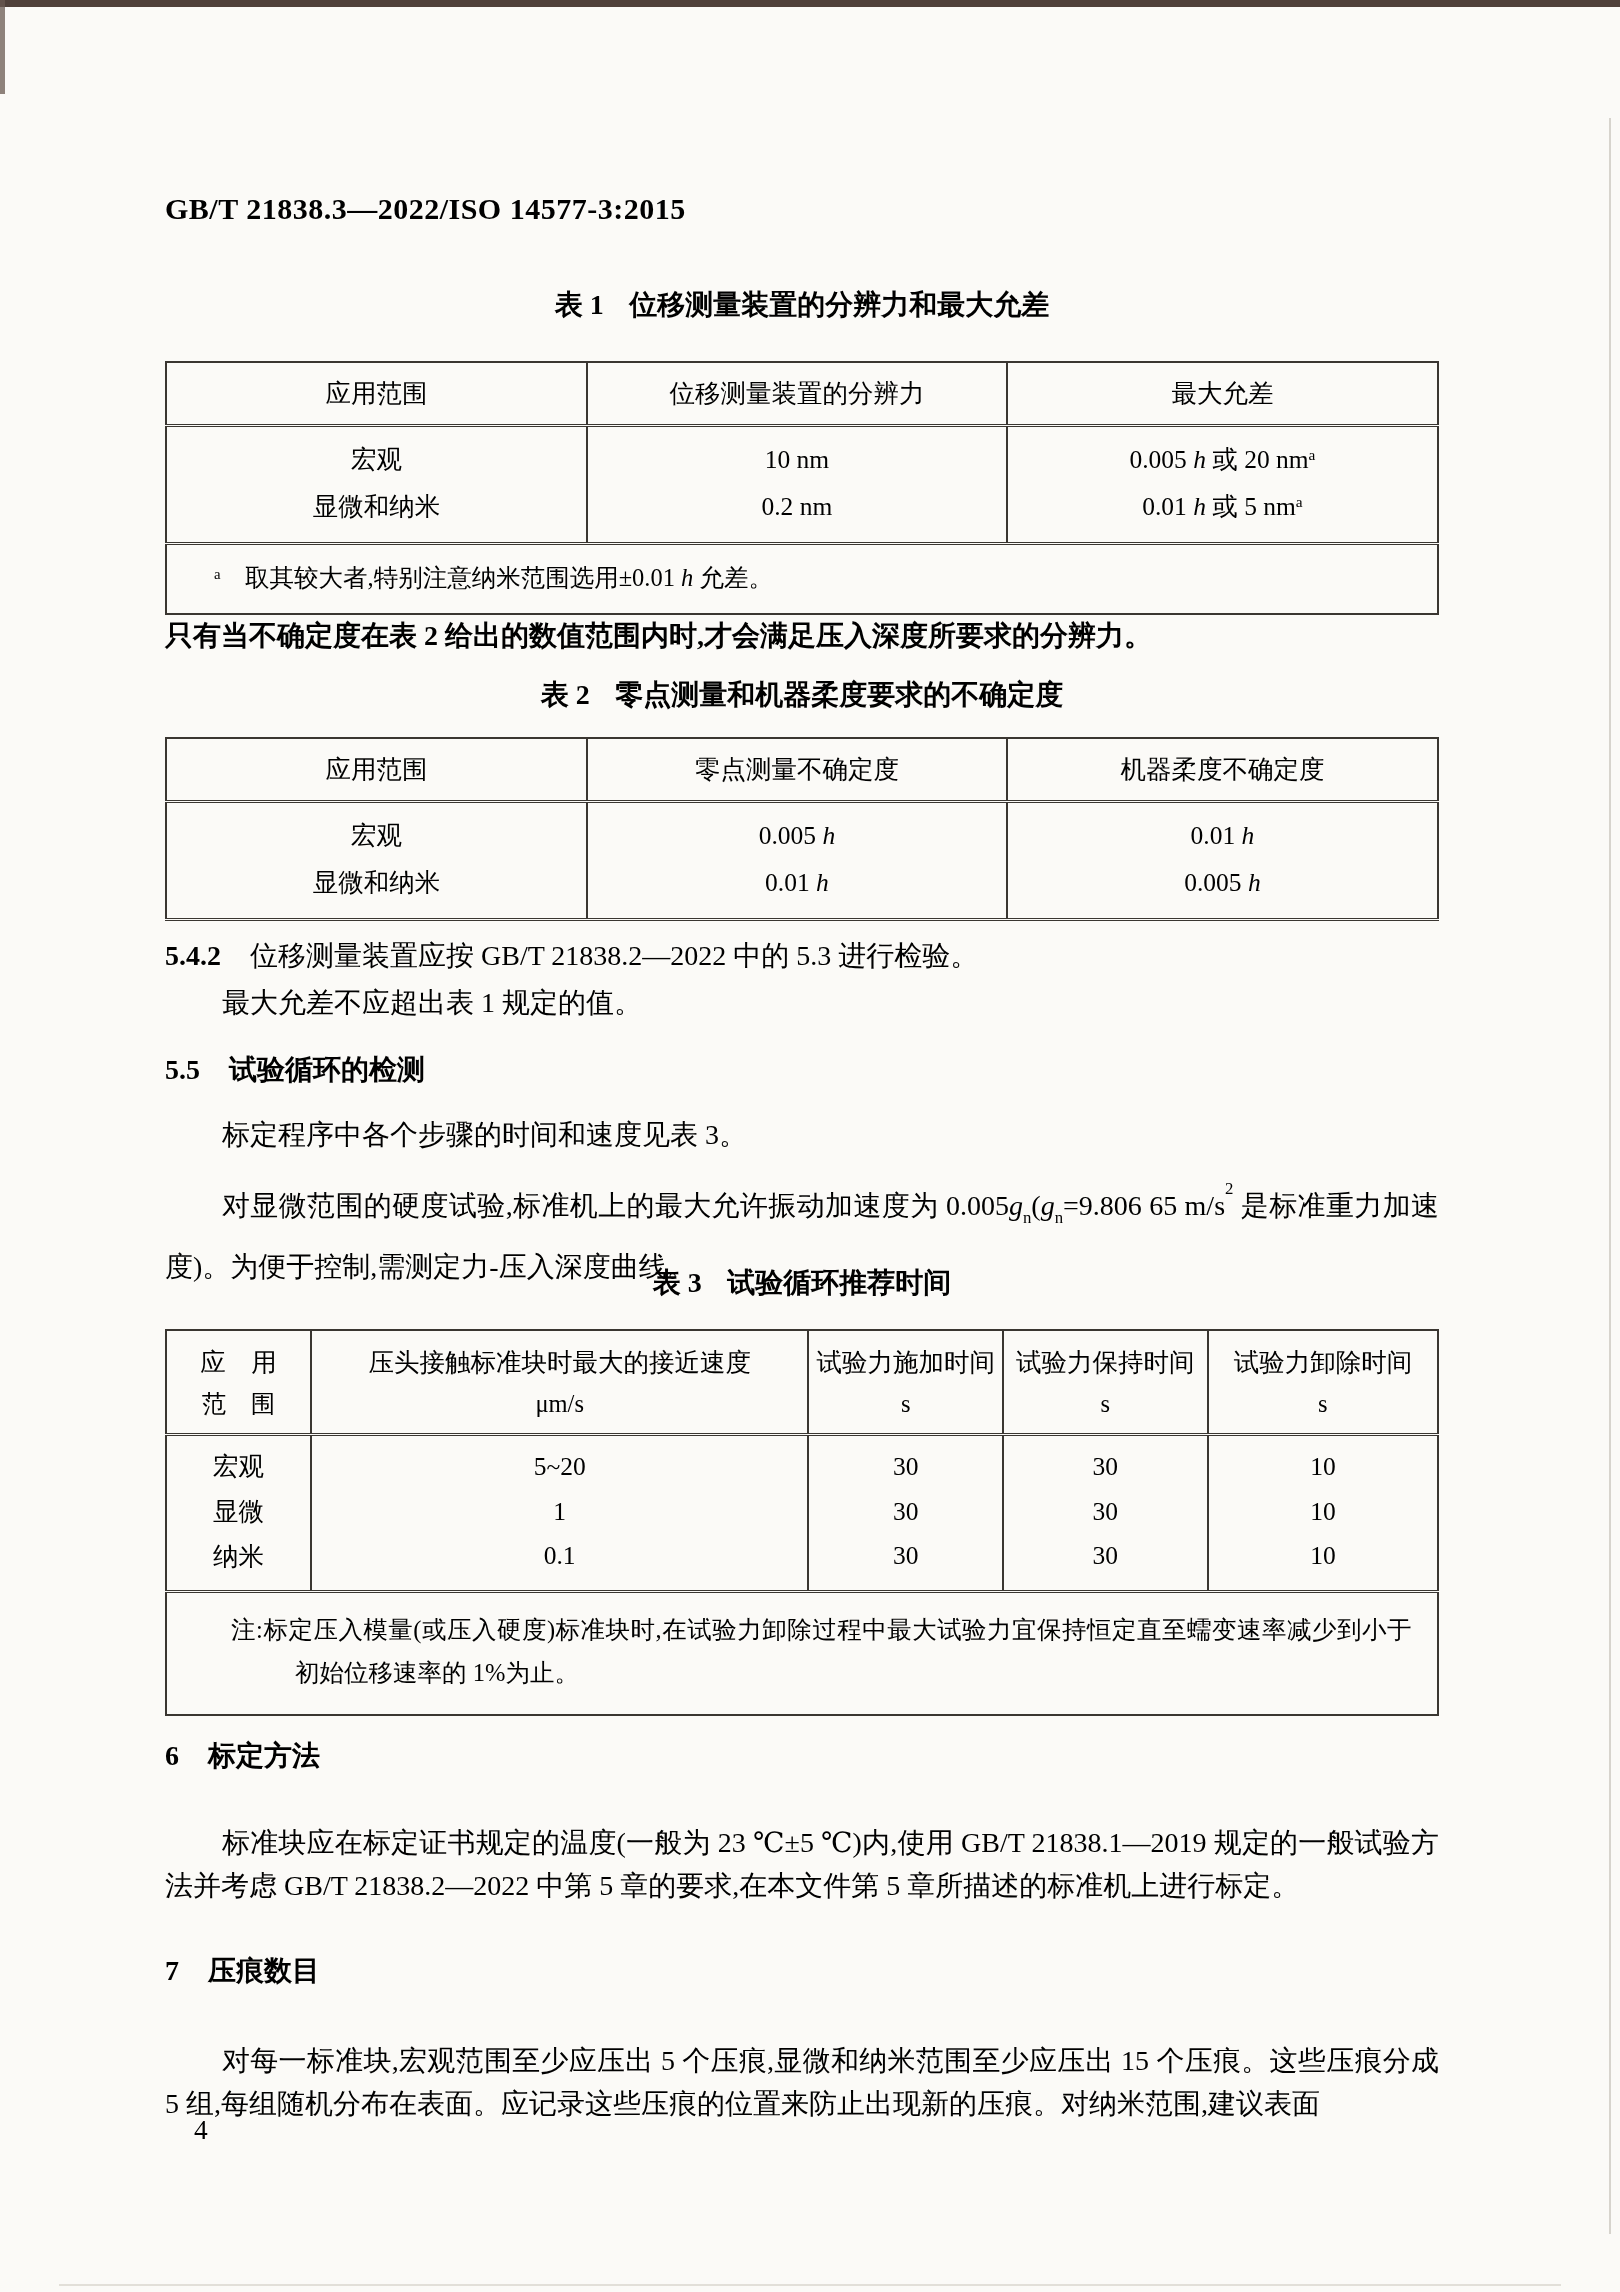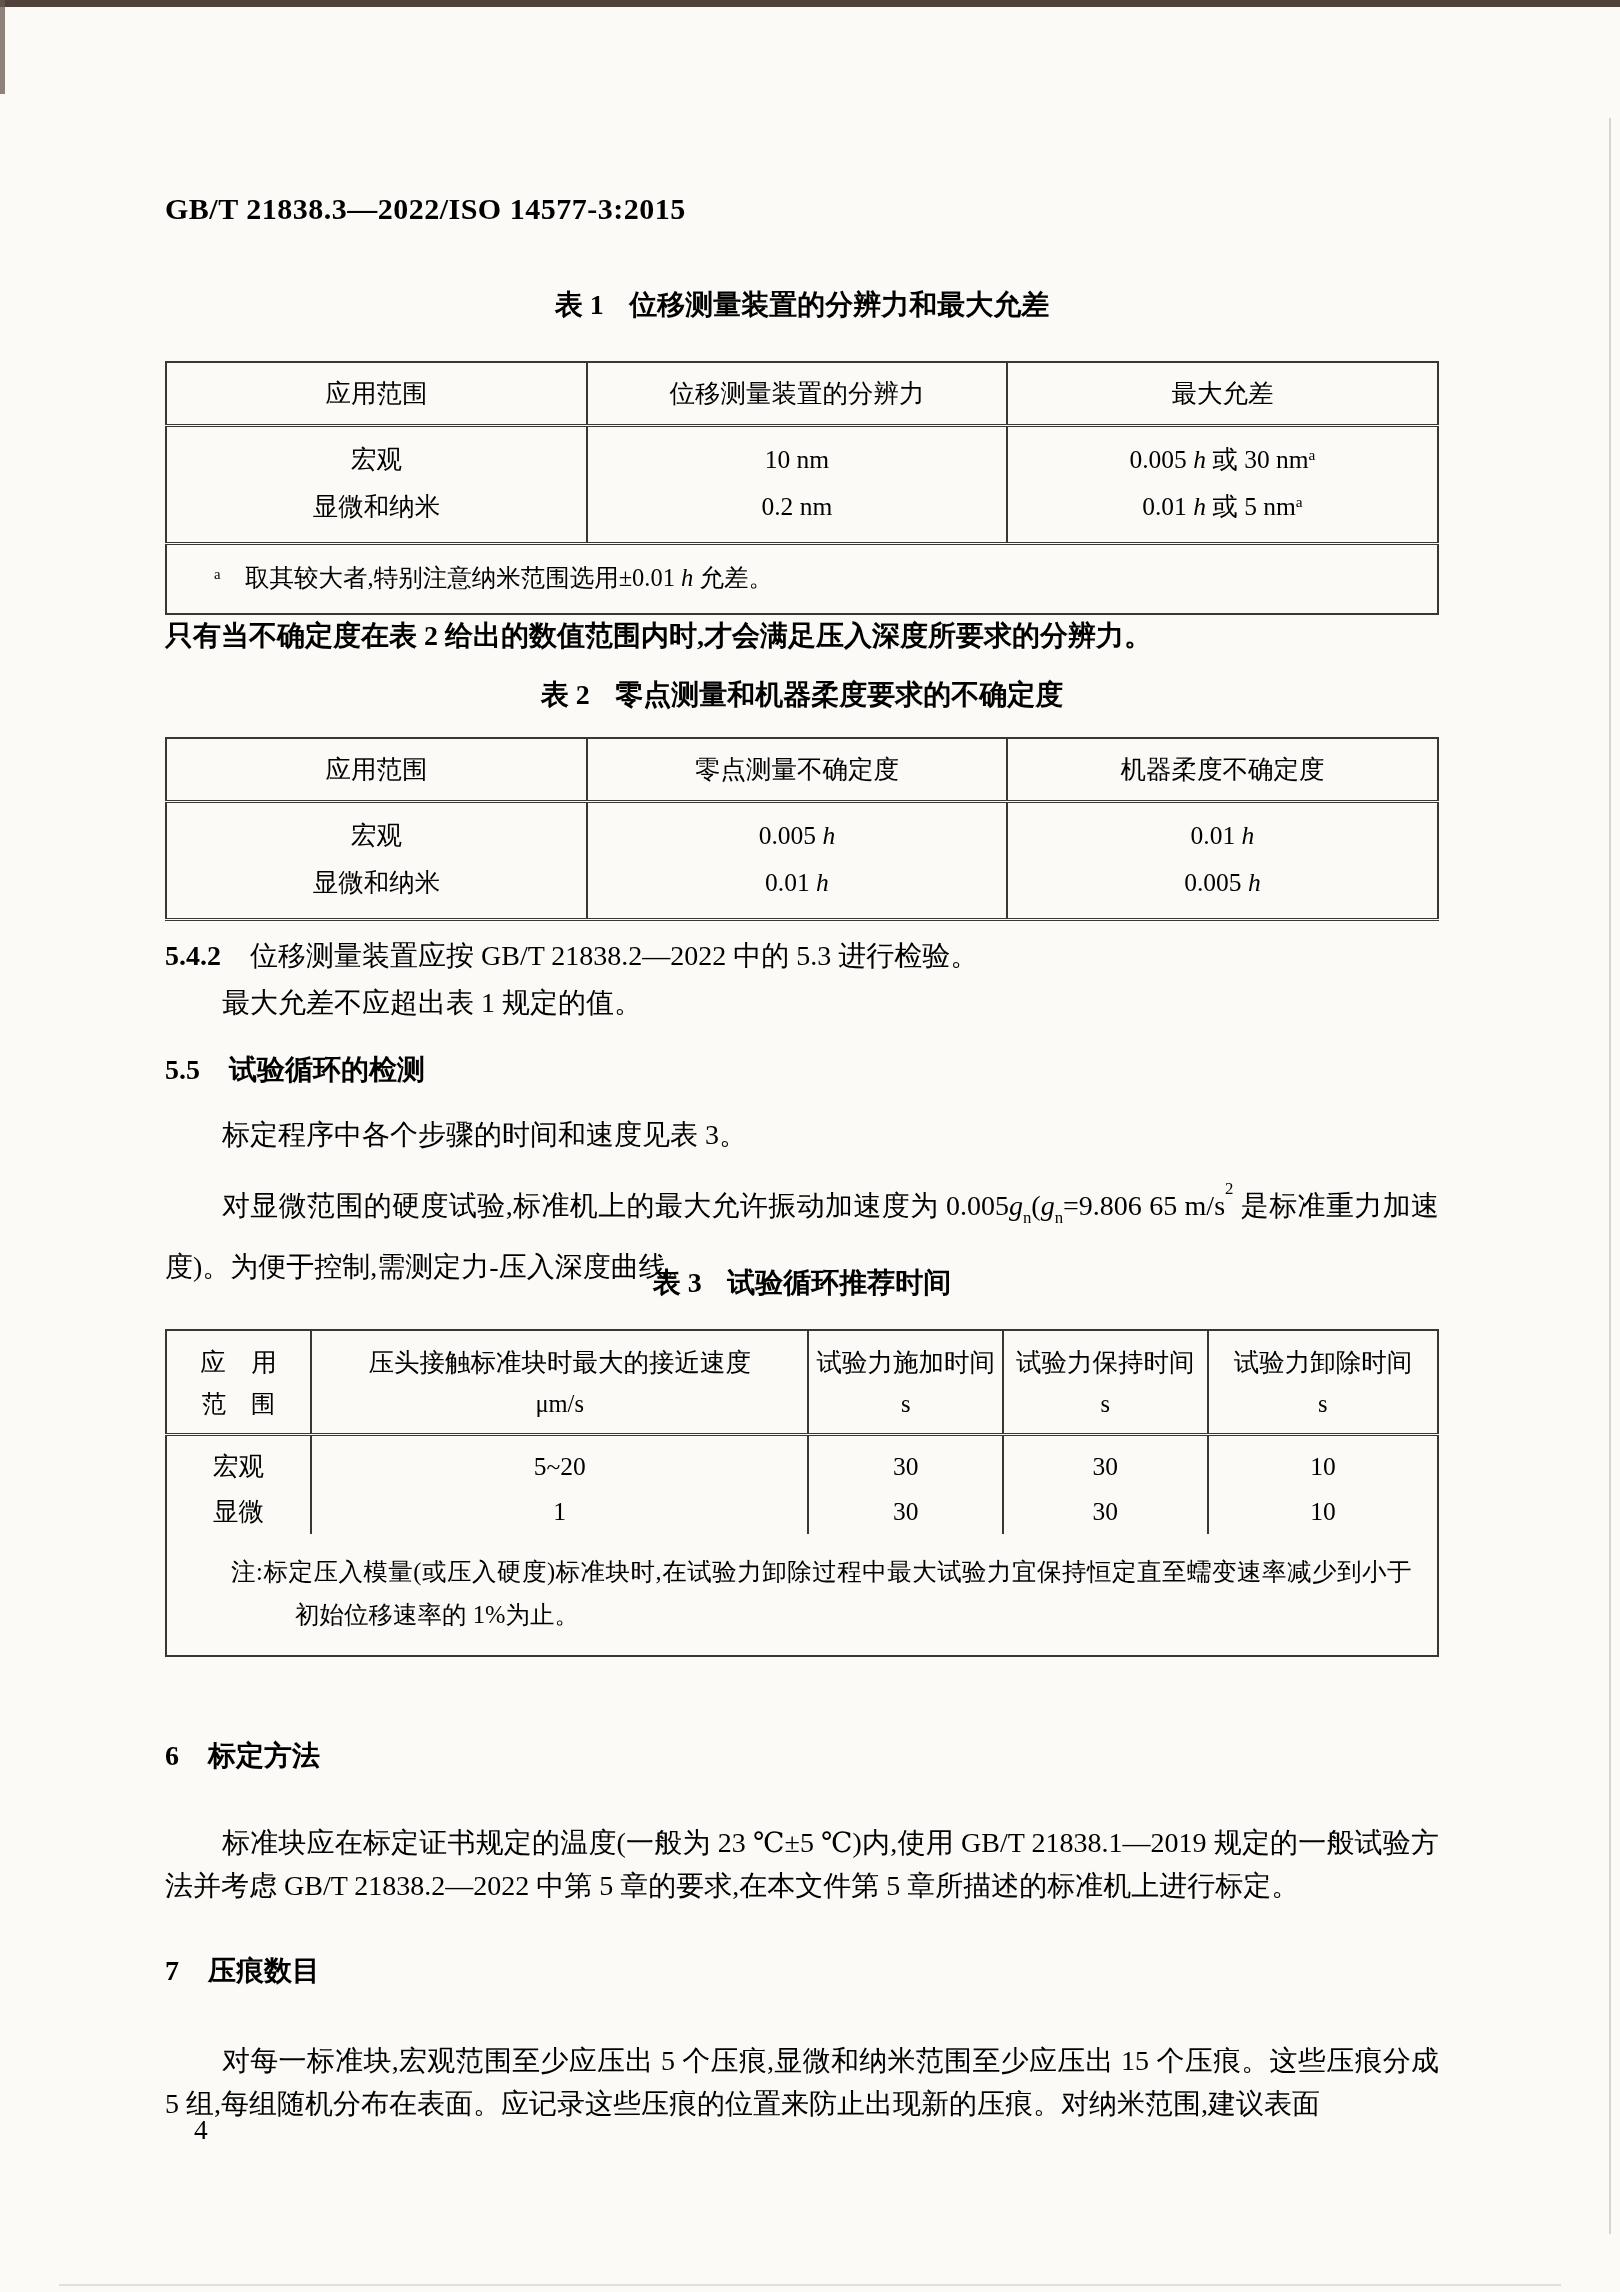--- a/index.html
+++ b/index.html
@@ -104,21 +104,21 @@
         </colgroup>
       <tbody>
           <tr>
         <th>应用范围</th>
         <th>位移测量装置的分辨力</th>
         <th>最大允差</th>
       </tr>
       <tr class="first">
         <td class="body">宏观</td>
         <td class="body">10 nm</td>
-        <td class="body"><span>0.005 </span><span class="r-it">h</span><span> 或 30 nm</span><span class="r-sup">a</span></td>
+        <td class="body"><span>0.005 </span><span class="r-it">h</span><span> 或 20 nm</span><span class="r-sup">a</span></td>
       </tr>
       <tr class="last">
         <td class="body">显微和纳米</td>
         <td class="body">0.2 nm</td>
         <td class="body"><span>0.01 </span><span class="r-it">h</span><span> 或 5 nm</span><span class="r-sup">a</span></td>
       </tr>
       <tr>
         <td class="footnote-cell" colspan="3"><span class="r-sup">a</span><span>　取其较大者,特别注意纳米范围选用±0.01 </span><span class="r-it">h</span><span> 允差。</span></td>
       </tr>
     </tbody>
@@ -208,20 +208,27 @@
         <td class="body">30</td>
         <td class="body">10</td>
       </tr>
       <tr>
         <td class="body">显微</td>
         <td class="body">1</td>
         <td class="body">30</td>
         <td class="body">30</td>
         <td class="body">10</td>
       </tr>
+      <tr class="last">
+        <td class="body">纳米</td>
+        <td class="body">0.1</td>
+        <td class="body">30</td>
+        <td class="body">30</td>
+        <td class="body">10</td>
+      </tr>
       <tr>
         <td class="note-cell" colspan="5">
           <div class="note-hang"><span>注:</span><span>标定压入模量(或压入硬度)标准块时,在试验力卸除过程中最大试验力宜保持恒定直至蠕变速率减少到小于初始位移速率的 1%为止。</span></div>
         </td>
       </tr>
     </tbody>
       </table>
 
     <div class="blk heading h-6">
       <span class="num">6</span><span>标定方法</span>

